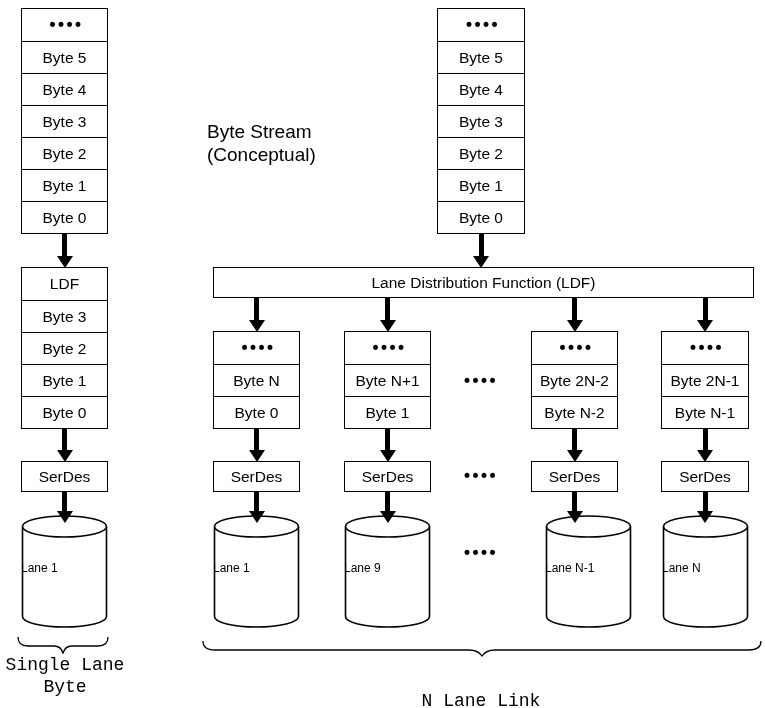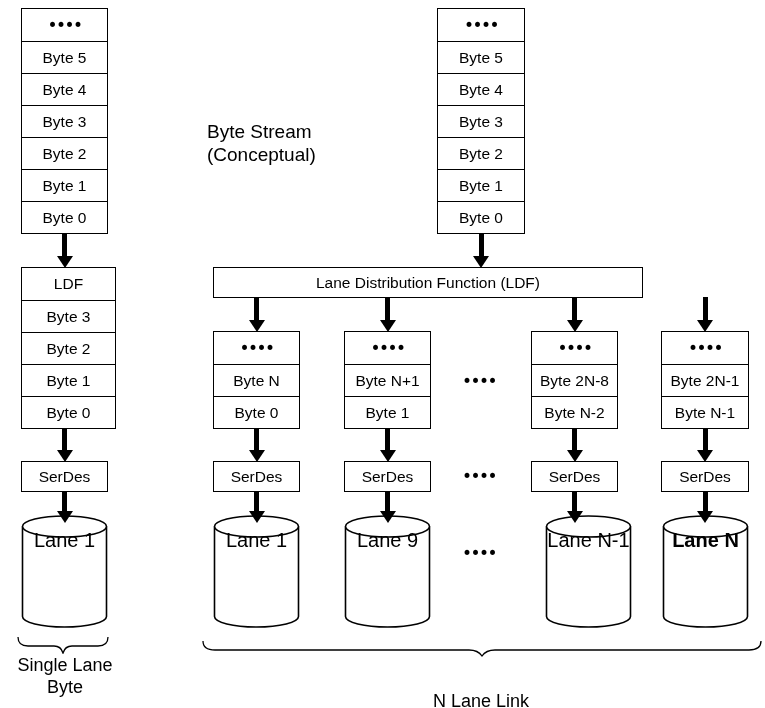--- a/index.html
+++ b/index.html
@@ -24,25 +24,25 @@
                   border-left:8px solid transparent; border-right:8px solid transparent;
                   border-top:12px solid var(--ink); }
 
   
   .dots { font-size:17px; letter-spacing:-1.5px; line-height:18px; font-family:"DejaVu Sans", sans-serif; }
   .dots-sep { position:absolute; left:462px; width:28px; text-align:center; z-index:4; }
 
   
   .cyl { position:absolute; width:87px; height:115px; z-index:1; }
   .cyl svg { position:absolute; left:0; top:0; }
-  .cyl .cyl-label { position:absolute; left:0; top:15px; width:100%; text-align:center; font-size:20px; }
+  .cyl .cyl-label { position:absolute; left:0; top:47px; width:100%; text-align:left; font-size:12px; }
 
   
   .caption { position:absolute; font-size:19px; line-height:23px; }
-  .brace-label { position:absolute; font-size:18px; line-height:22px; text-align:center; }
+  .brace-label { position:absolute; font-size:18px; line-height:22px; text-align:center;font-family:Liberation Mono, monospace; }
   .brace { position:absolute; }
 </style>
 </head>
 <body>
 
 <div class="canvas">
 
   <div class="stack" style="left:21px; top:8px; width:87px;">
     <div class="cell">
         <span class="dots">••••</span>
@@ -53,21 +53,21 @@
     <div class="cell">Byte 2</div>
     <div class="cell">Byte 1</div>
     <div class="cell">Byte 0</div>
   </div>
 
   <div class="arrow" style="left:56.5px; top:234px; height:34px;">
       <i class="shaft"></i>
       <i class="head"></i>
     </div>
 
-  <div class="stack" style="left:21px; top:267px; width:95px;">
+  <div class="stack" style="left:21px; top:267px; width:87px;">
     <div class="cell">LDF</div>
     <div class="cell">Byte 3</div>
     <div class="cell">Byte 2</div>
     <div class="cell">Byte 1</div>
     <div class="cell">Byte 0</div>
   </div>
 
   <div class="arrow" style="left:56.5px; top:429px; height:33px;">
       <i class="shaft"></i>
       <i class="head"></i>
@@ -111,21 +111,21 @@
     <div class="cell">Byte 2</div>
     <div class="cell">Byte 1</div>
     <div class="cell">Byte 0</div>
   </div>
 
   <div class="arrow" style="left:473px; top:234px; height:34px;">
       <i class="shaft"></i>
       <i class="head"></i>
     </div>
 
-  <div class="boxed" style="left:213px; top:267px; width:430px; height:31px;">Lane Distribution Function (LDF)</div>
+  <div class="boxed" style="left:213px; top:267px; width:541px; height:31px;">Lane Distribution Function (LDF)</div>
 
   <div class="arrow" style="left:248.5px; top:297px; height:35px;">
       <i class="shaft"></i>
       <i class="head"></i>
     </div>
   <div class="arrow" style="left:379.5px; top:297px; height:35px;">
       <i class="shaft"></i>
       <i class="head"></i>
     </div>
   <div class="arrow" style="left:566.5px; top:297px; height:35px;">
@@ -148,21 +148,21 @@
     <div class="cell">
         <span class="dots">••••</span>
       </div>
     <div class="cell">Byte N+1</div>
     <div class="cell">Byte 1</div>
   </div>
   <div class="stack" style="left:531px; top:331px; width:87px;">
     <div class="cell">
         <span class="dots">••••</span>
       </div>
-    <div class="cell">Byte 2N-8</div>
+    <div class="cell">Byte 2N-2</div>
     <div class="cell">Byte N-2</div>
   </div>
   <div class="stack" style="left:661px; top:331px; width:88px;">
     <div class="cell">
         <span class="dots">••••</span>
       </div>
     <div class="cell">Byte 2N-1</div>
     <div class="cell">Byte N-1</div>
   </div>
 
@@ -219,21 +219,21 @@
     </svg>
     <div class="cyl-label">Lane 9</div>
   </div>
   <div class="cyl" style="left:531px; top:514px;margin-left:14px;">
     <svg width="87" height="115" viewBox="0 0 87 115">
       <path d="M1.5,12.5 L1.5,102.5 A42,10.5 0 0 0 85.5,102.5 L85.5,12.5" fill="#ffffff" stroke="#000000" stroke-width="1.6"></path>
       <ellipse cx="43.5" cy="12.5" rx="42" ry="10.5" fill="#ffffff" stroke="#000000" stroke-width="1.6"></ellipse>
     </svg>
     <div class="cyl-label">Lane N-1</div>
   </div>
-  <div class="cyl" style="left:662px; top:514px;font-weight:bold;">
+  <div class="cyl" style="left:662px; top:514px;">
     <svg width="87" height="115" viewBox="0 0 87 115">
       <path d="M1.5,12.5 L1.5,102.5 A42,10.5 0 0 0 85.5,102.5 L85.5,12.5" fill="#ffffff" stroke="#000000" stroke-width="1.6"></path>
       <ellipse cx="43.5" cy="12.5" rx="42" ry="10.5" fill="#ffffff" stroke="#000000" stroke-width="1.6"></ellipse>
     </svg>
     <div class="cyl-label">Lane N</div>
   </div>
 
   <div class="dots-sep" style="top:372px;"><span class="dots">••••</span></div>
   <div class="dots-sep" style="top:467px;"><span class="dots">••••</span></div>
   <div class="dots-sep" style="top:544px;"><span class="dots">••••</span></div>

